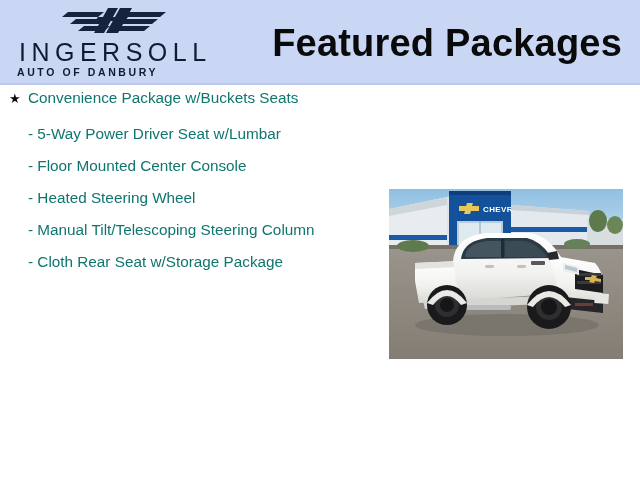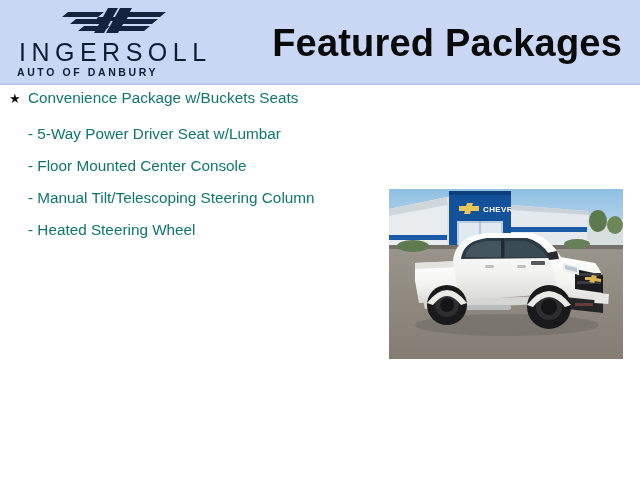--- a/index.html
+++ b/index.html
@@ -165,27 +165,30 @@
       <span class="feature-text">- 5-Way Power Driver Seat w/Lumbar</span>
     </div>
 
 
     <div class="feature-row">
       <span class="feature-text">- Floor Mounted Center Console</span>
     </div>
 
 
     <div class="feature-row">
+      <span class="feature-text">- Heated Steering Wheel</span>
+    </div>
+
+    <div class="feature-row">
       <span class="feature-text">- Manual Tilt/Telescoping Steering Column</span>
     </div>
 
     <div class="feature-row">
-      <span class="feature-text">- Heated Steering Wheel</span>
-    </div>
-
+      <span class="feature-text">- Cloth Rear Seat w/Storage Package</span>
+    </div>
 
   </div>
 
   <div class="vehicle-photo">
     <svg class="photo-svg" viewBox="0 0 234 170">
       <defs>
         <linearGradient id="skyG" x1="0" y1="0" x2="0" y2="1">
           <stop offset="0" stop-color="#8fbfe2"></stop>
           <stop offset="1" stop-color="#cde2ef"></stop>
         </linearGradient>

